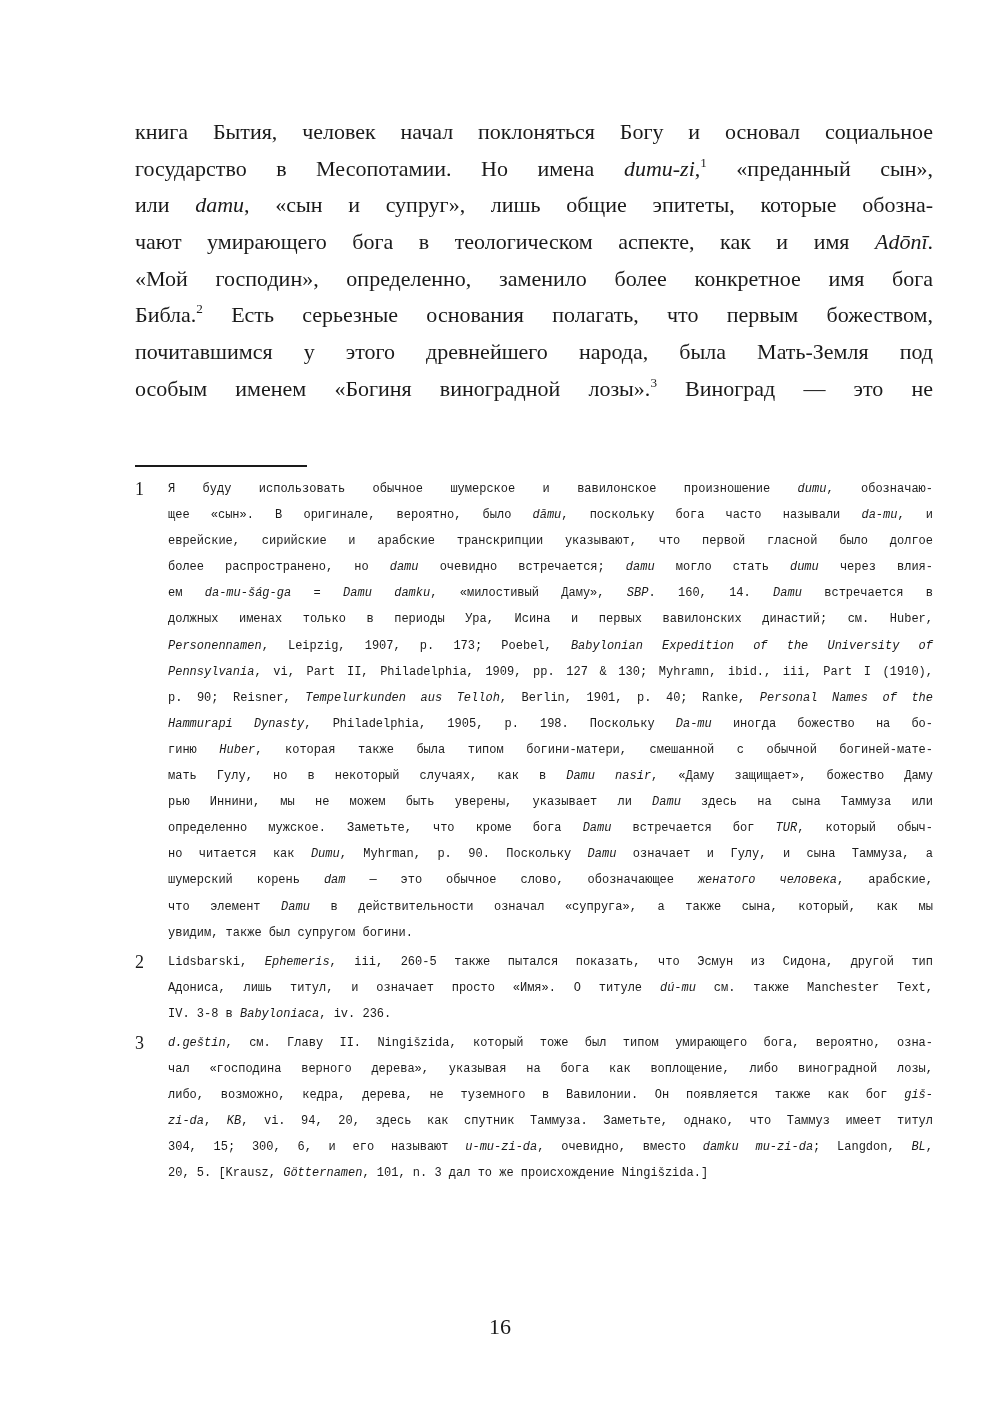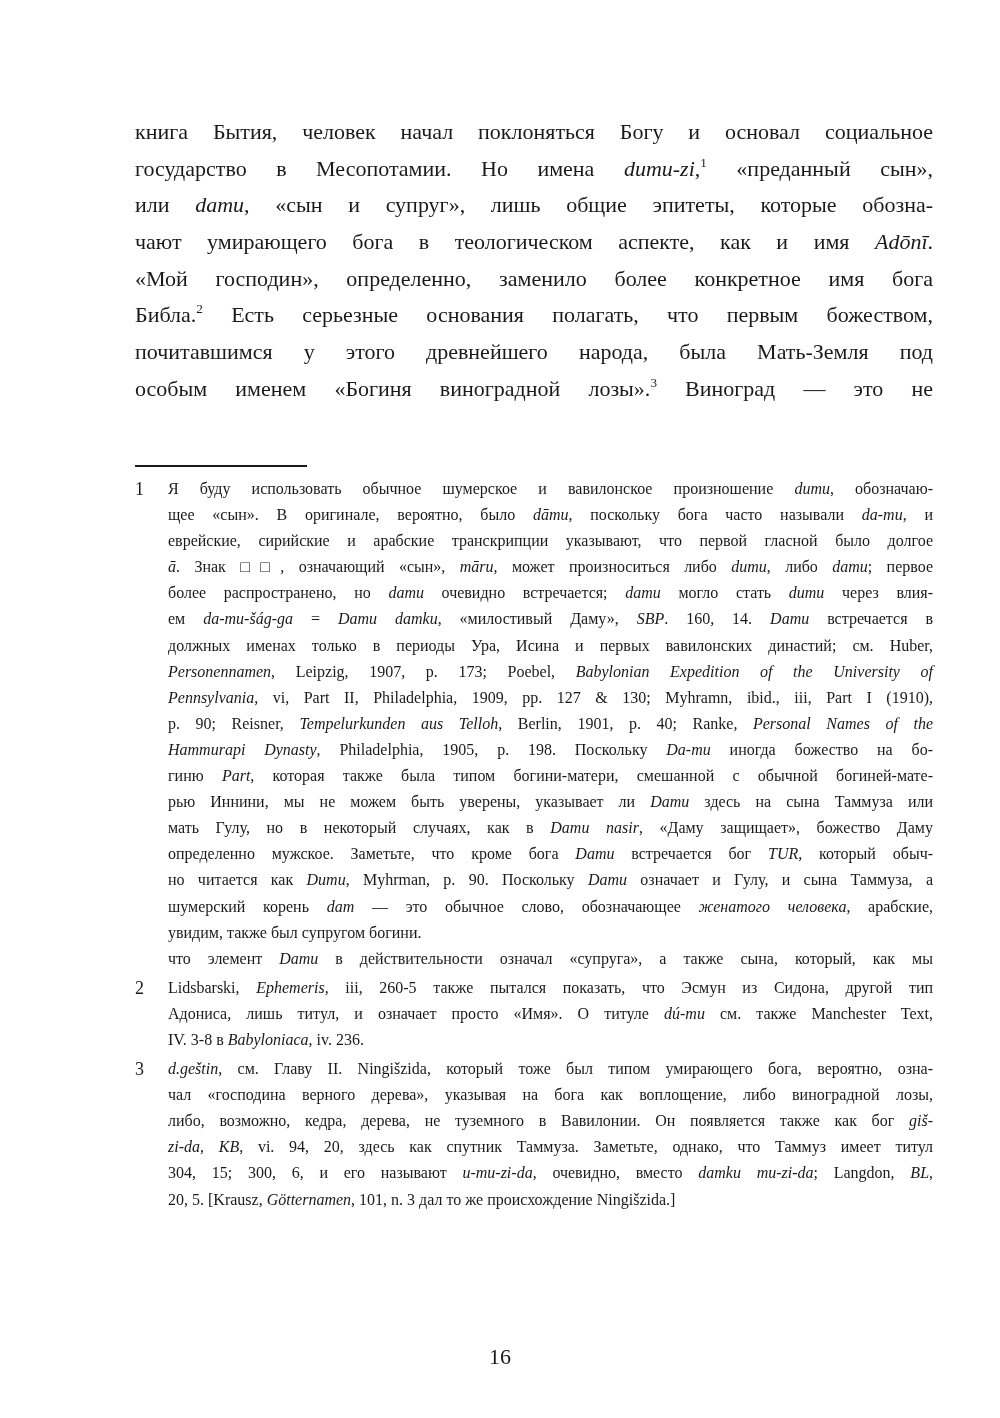--- a/index.html
+++ b/index.html
@@ -5,26 +5,26 @@
   html, body { margin: 0; padding: 0; background: #ffffff; }
   body { width: 1000px; height: 1418px; position: relative; overflow: hidden; color: #1a1a1a; font-family: "Liberation Serif", "DejaVu Serif", serif; }
   .page { position: absolute; left: 0; top: 0; width: 1000px; height: 1418px; }
   .main { position: absolute; left: 135px; width: 798px; top: 114px; }
   .main .line { font-size: 22px; line-height: 36.7px; height: 36.7px; white-space: nowrap; text-align: justify; text-align-last: justify; }
   .main .line.last { text-align-last: justify; }
   .rule { position: absolute; left: 135px; top: 465px; width: 172px; height: 2px; background: #1a1a1a; }
   .notes { position: absolute; left: 135px; top: 476px; width: 798px; }
   .note { position: relative; padding-left: 33px; margin-bottom: 0; }
   .note .num { position: absolute; left: 0; top: 0; font-size: 18px; line-height: 26.2px; }
-  .note .line { font-size: 16px; line-height: 26.1px; height: 26.1px; white-space: nowrap; text-align: justify; text-align-last: justify; }
+  .note .line { font-size: 12px; line-height: 26.1px; height: 26.1px; white-space: nowrap; text-align: justify; text-align-last: justify; font-family: Liberation Mono, monospace; }
   .note .line.end { text-align-last: left; }
   .note + .note { margin-top: 3px; }
   i { font-style: italic; }
   sup { font-size: 0.6em; vertical-align: 0.65em; line-height: 0; }
-  .pagenum { position: absolute; left: 0; width: 1000px; top: 1314px; text-align: center; font-size: 22px; margin-top: 30px; }
+  .pagenum { position: absolute; left: 0; width: 1000px; top: 1314px; text-align: center; font-size: 22px; }
 </style>
 </head>
 <body>
 
 <div class="page">
   <div class="main" id="main-text">
       <div class="line"><span>книга Бытия, человек начал поклоняться Богу и основал социальное</span></div>
       <div class="line"><span>государство в Месопотамии. Но имена </span><i>dumu-zi</i><span>,</span><sup>1</sup><span> «преданный сын»,</span></div>
       <div class="line"><span>или </span><i>damu</i><span>, «сын и супруг», лишь общие эпитеты, которые обозна-</span></div>
       <div class="line"><span>чают умирающего бога в теологическом аспекте, как и имя </span><i>Adōnī</i><span>.</span></div>
@@ -33,36 +33,35 @@
       <div class="line"><span>почитавшимся у этого древнейшего народа, была Мать-Земля под</span></div>
       <div class="line last"><span>особым именем «Богиня виноградной лозы».</span><sup>3</sup><span> Виноград — это не</span></div>
     </div>
   <div class="rule"></div>
   <div class="notes" id="footnotes">
       <div class="note">
         <span class="num">1</span>
         <div class="line"><span>Я буду использовать обычное шумерское и вавилонское произношение </span><i>dumu</i><span>, обозначаю-</span></div>
         <div class="line"><span>щее «сын». В оригинале, вероятно, было </span><i>dāmu</i><span>, поскольку бога часто называли </span><i>da-mu</i><span>, и</span></div>
         <div class="line"><span>еврейские, сирийские и арабские транскрипции указывают, что первой гласной было долгое</span></div>
-        <div class="line"><i>ā</i><span>. Знак □□, означающий «сын», </span><i>māru</i><span>, может произноситься либо </span><i>dumu</i><span>, либо </span><i>damu</i><span>; первое</span></div>
         <div class="line"><span>более распространено, но </span><i>damu</i><span> очевидно встречается; </span><i>damu</i><span> могло стать </span><i>dumu</i><span> через влия-</span></div>
         <div class="line"><span>ем </span><i>da-mu-šág-ga</i><span> = </span><i>Damu damku</i><span>, «милостивый Даму», </span><i>SBP</i><span>. 160, 14. </span><i>Damu</i><span> встречается в</span></div>
         <div class="line"><span>должных именах только в периоды Ура, Исина и первых вавилонских династий; см. Huber,</span></div>
         <div class="line"><i>Personennamen</i><span>, Leipzig, 1907, p. 173; Poebel, </span><i>Babylonian Expedition of the University of</i></div>
         <div class="line"><i>Pennsylvania</i><span>, vi, Part II, Philadelphia, 1909, pp. 127 &amp; 130; Myhramn, ibid., iii, Part I (1910),</span></div>
         <div class="line"><span>p. 90; Reisner, </span><i>Tempelurkunden aus Telloh</i><span>, Berlin, 1901, p. 40; Ranke, </span><i>Personal Names of the</i></div>
         <div class="line"><i>Hammurapi Dynasty</i><span>, Philadelphia, 1905, p. 198. Поскольку </span><i>Da-mu</i><span> иногда божество на бо-</span></div>
-        <div class="line"><span>гиню </span><i>Part</i><span>, которая также была типом богини-матери, смешанной с обычной богиней-мате-</span></div>
+        <div class="line"><span>гиню </span><i>Huber</i><span>, которая также была типом богини-матери, смешанной с обычной богиней-мате-</span></div>
+        <div class="line"><span>мать Гулу, но в некоторый случаях, как в </span><i>Damu nasir</i><span>, «Даму защищает», божество Даму</span></div>
         <div class="line"><span>рью Иннини, мы не можем быть уверены, указывает ли </span><i>Damu</i><span> здесь на сына Таммуза или</span></div>
-        <div class="line"><span>мать Гулу, но в некоторый случаях, как в </span><i>Damu nasir</i><span>, «Даму защищает», божество Даму</span></div>
         <div class="line"><span>определенно мужское. Заметьте, что кроме бога </span><i>Damu</i><span> встречается бог </span><i>TUR</i><span>, который обыч-</span></div>
         <div class="line"><span>но читается как </span><i>Dumu</i><span>, Myhrman, p. 90. Поскольку </span><i>Damu</i><span> означает и Гулу, и сына Таммуза, а</span></div>
         <div class="line"><span>шумерский корень </span><i>dam</i><span> — это обычное слово, обозначающее </span><i>женатого человека</i><span>, арабские,</span></div>
+        <div class="line"><span>что элемент </span><i>Damu</i><span> в действительности означал «супруга», а также сына, который, как мы</span></div>
         <div class="line end"><span>увидим, также был супругом богини.</span></div>
-        <div class="line"><span>что элемент </span><i>Damu</i><span> в действительности означал «супруга», а также сына, который, как мы</span></div>
       </div>
       <div class="note">
         <span class="num">2</span>
         <div class="line"><span>Lidsbarski, </span><i>Ephemeris</i><span>, iii, 260-5 также пытался показать, что Эсмун из Сидона, другой тип</span></div>
         <div class="line"><span>Адониса, лишь титул, и означает просто «Имя». О титуле </span><i>dú-mu</i><span> см. также Manchester Text,</span></div>
         <div class="line end"><span>IV. 3-8 в </span><i>Babyloniaca</i><span>, iv. 236.</span></div>
       </div>
       <div class="note">
         <span class="num">3</span>
         <div class="line"><i>d.geštin</i><span>, см. Главу II. Ningišzida, который тоже был типом умирающего бога, вероятно, озна-</span></div>

